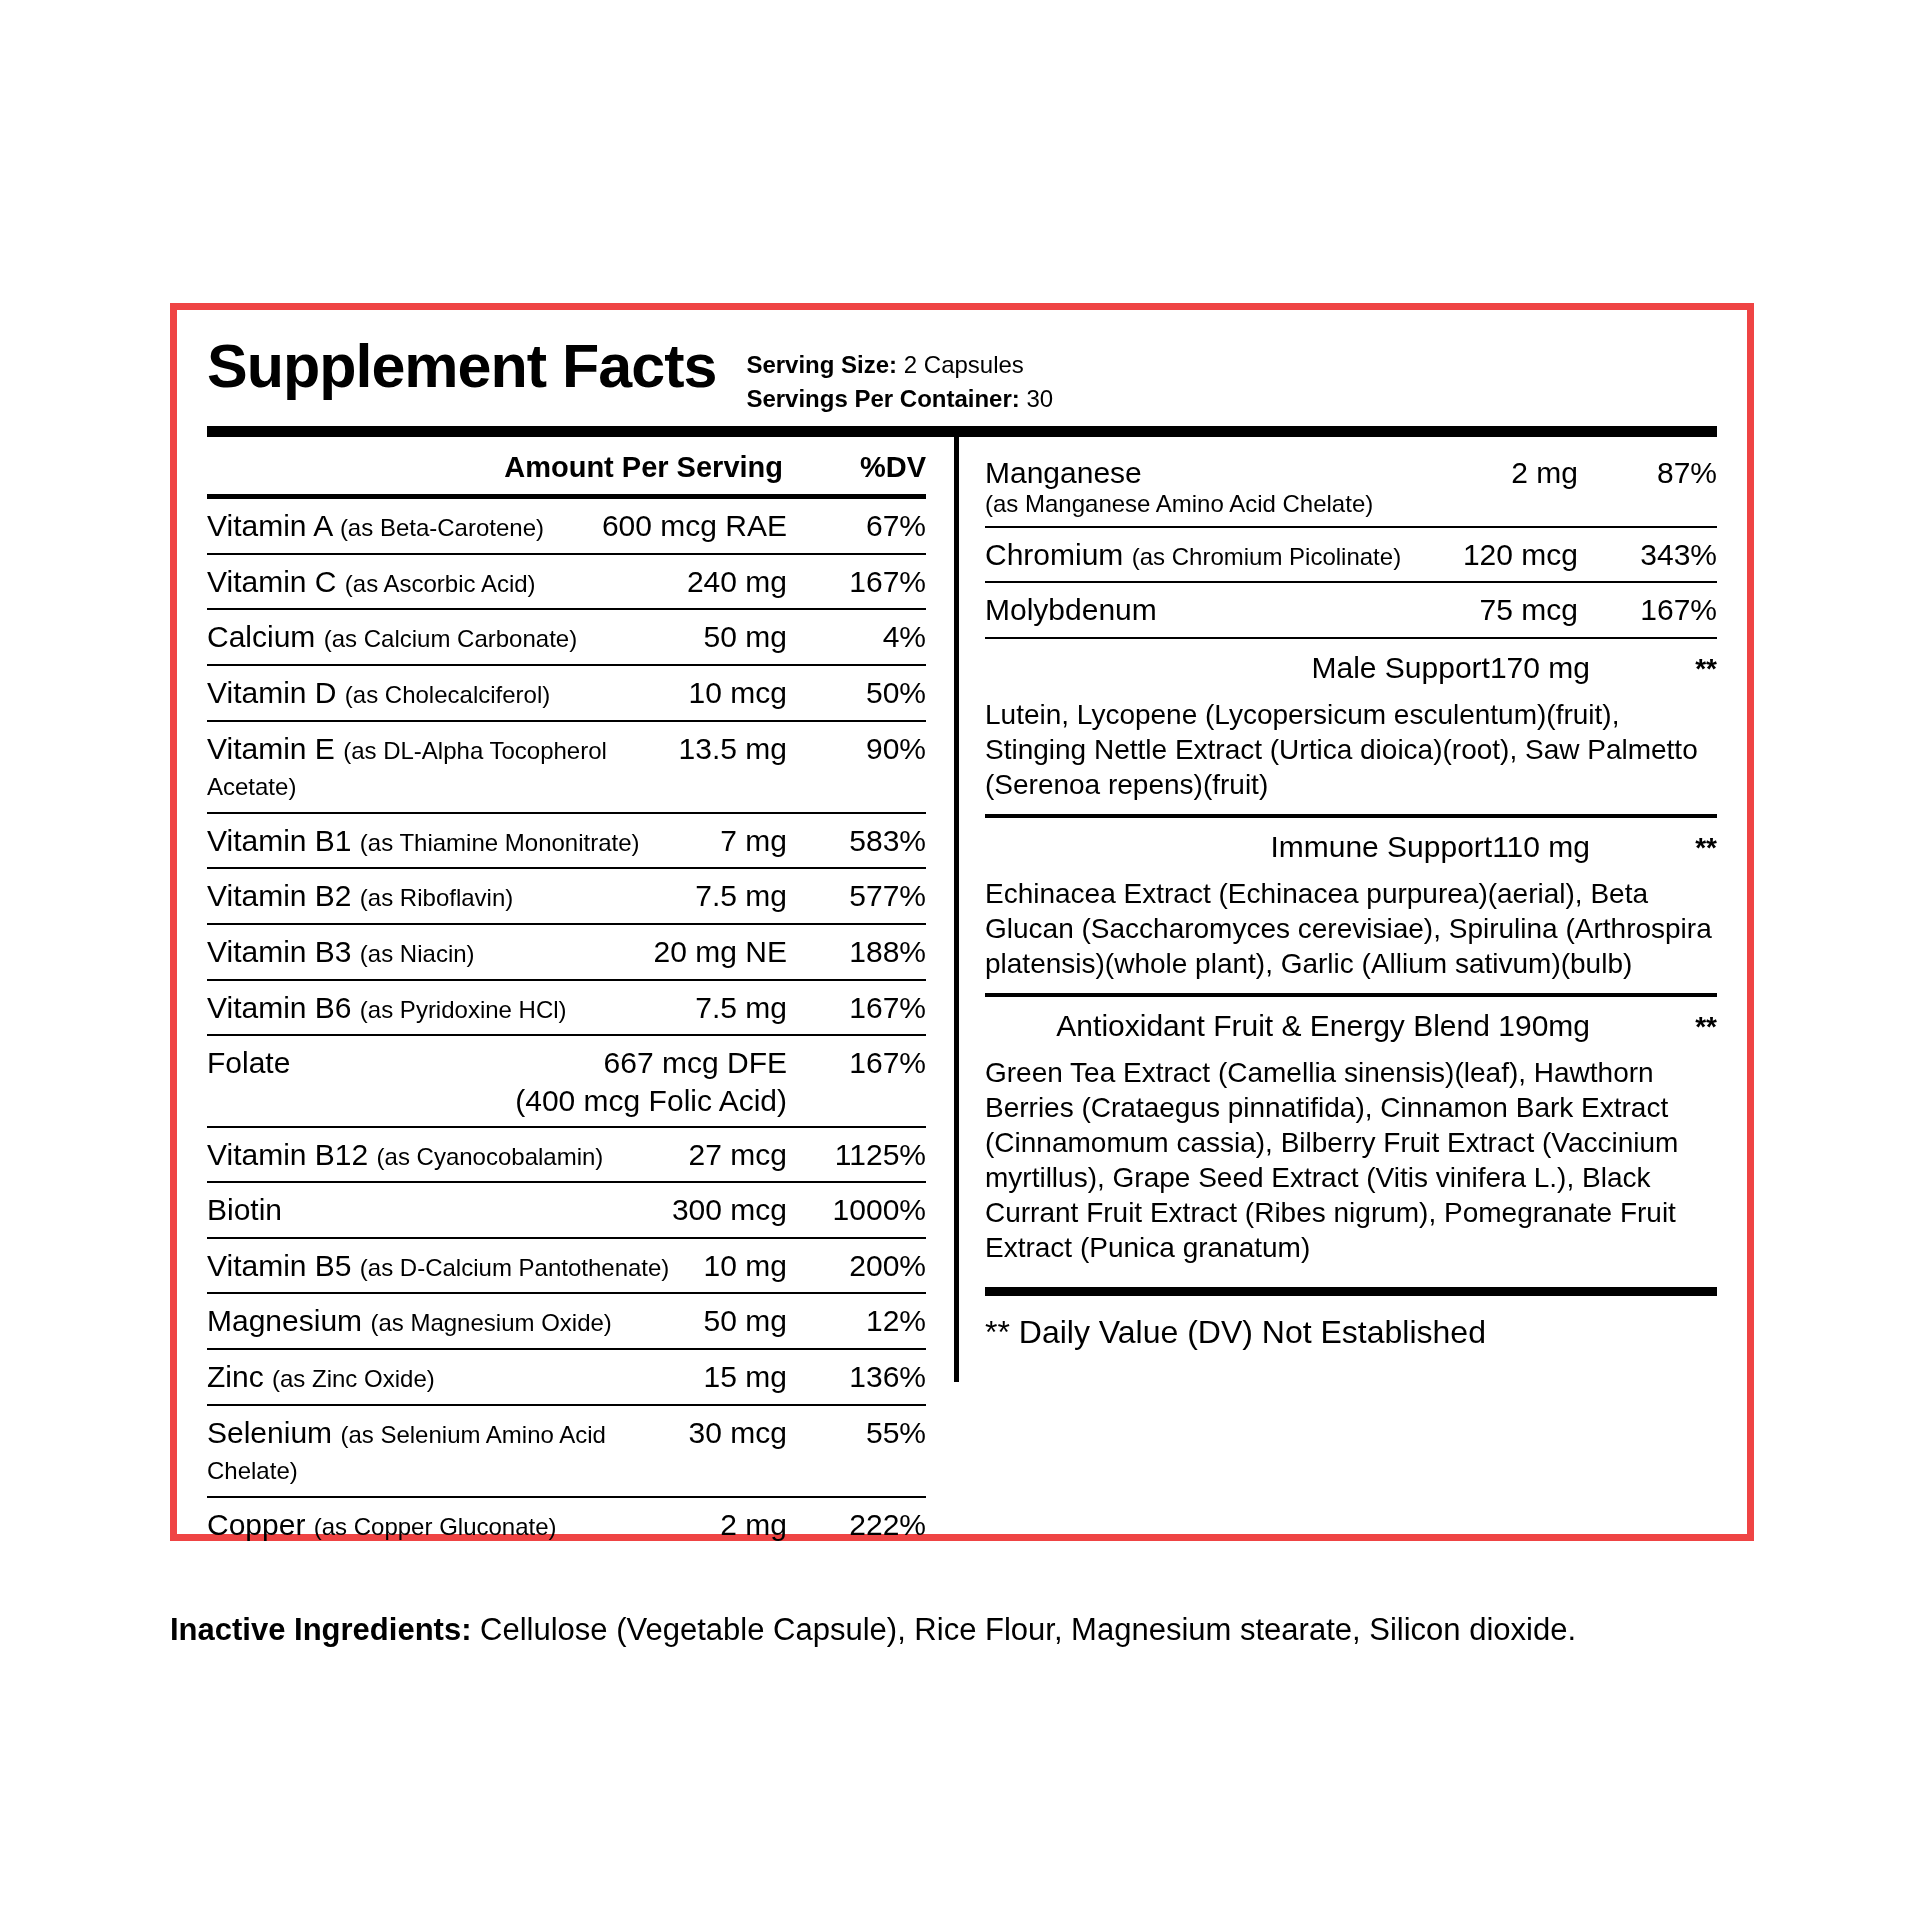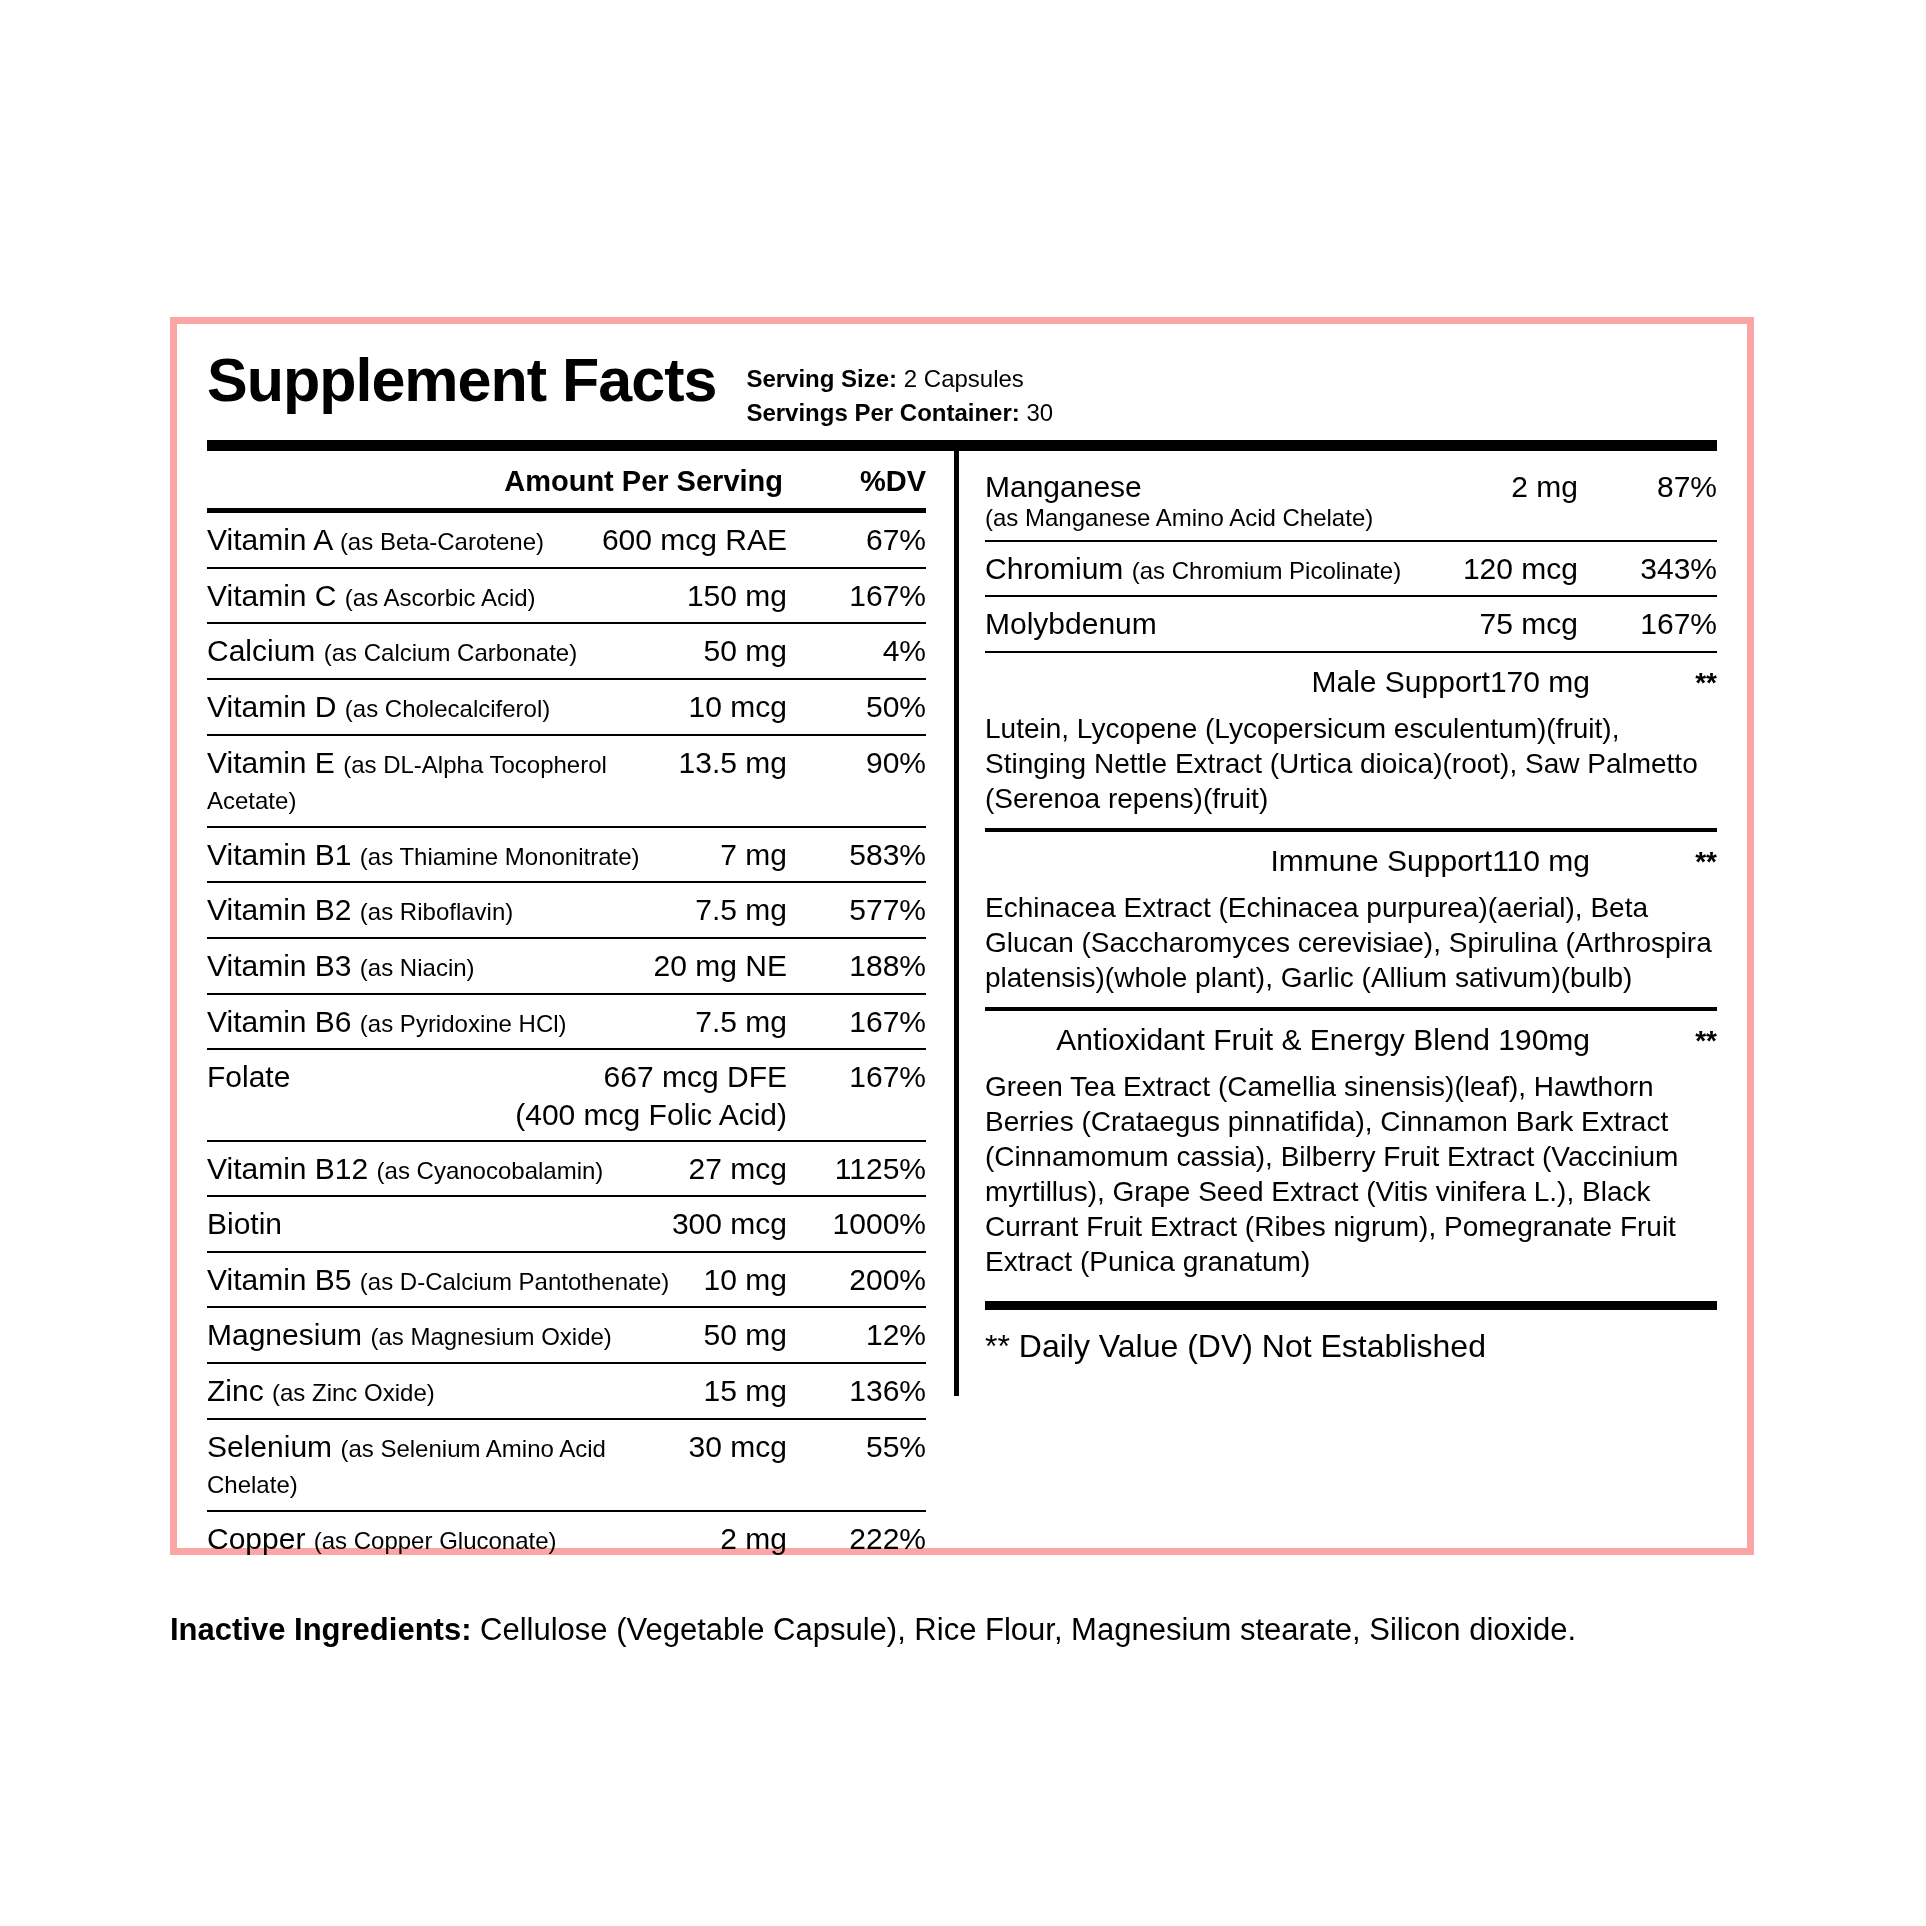--- a/index.html
+++ b/index.html
@@ -11,24 +11,24 @@
     width: 1927px;
     height: 1927px;
     font-family: "Liberation Sans", sans-serif;
     color: #000000;
     position: relative;
     overflow: hidden;
   }
   .panel {
     position: absolute;
     left: 170px;
-    top: 317px;
+    top: 303px;
     width: 1584px;
     height: 1238px;
-    border: 7px solid #fca5a5;
+    border: 7px solid #ef4444;
     box-sizing: border-box;
   }
   .header {
     display: flex;
     align-items: flex-start;
     padding: 24px 30px 0 30px;
   }
   .title {
     font-size: 61px;
     font-weight: bold;
@@ -171,21 +171,21 @@
         <span class="dv">%DV</span>
       </div>
 
       <div class="row">
         <span class="nm"><span>Vitamin A </span><span class="sub">(as Beta-Carotene)</span></span>
         <span class="amt">600 mcg RAE</span>
         <span class="dv">67%</span>
       </div>
       <div class="row">
         <span class="nm"><span>Vitamin C </span><span class="sub">(as Ascorbic Acid)</span></span>
-        <span class="amt">150 mg</span>
+        <span class="amt">240 mg</span>
         <span class="dv">167%</span>
       </div>
       <div class="row">
         <span class="nm"><span>Calcium </span><span class="sub">(as Calcium Carbonate)</span></span>
         <span class="amt">50 mg</span>
         <span class="dv">4%</span>
       </div>
       <div class="row">
         <span class="nm"><span>Vitamin D </span><span class="sub">(as Cholecalciferol)</span></span>
         <span class="amt">10 mcg</span>

